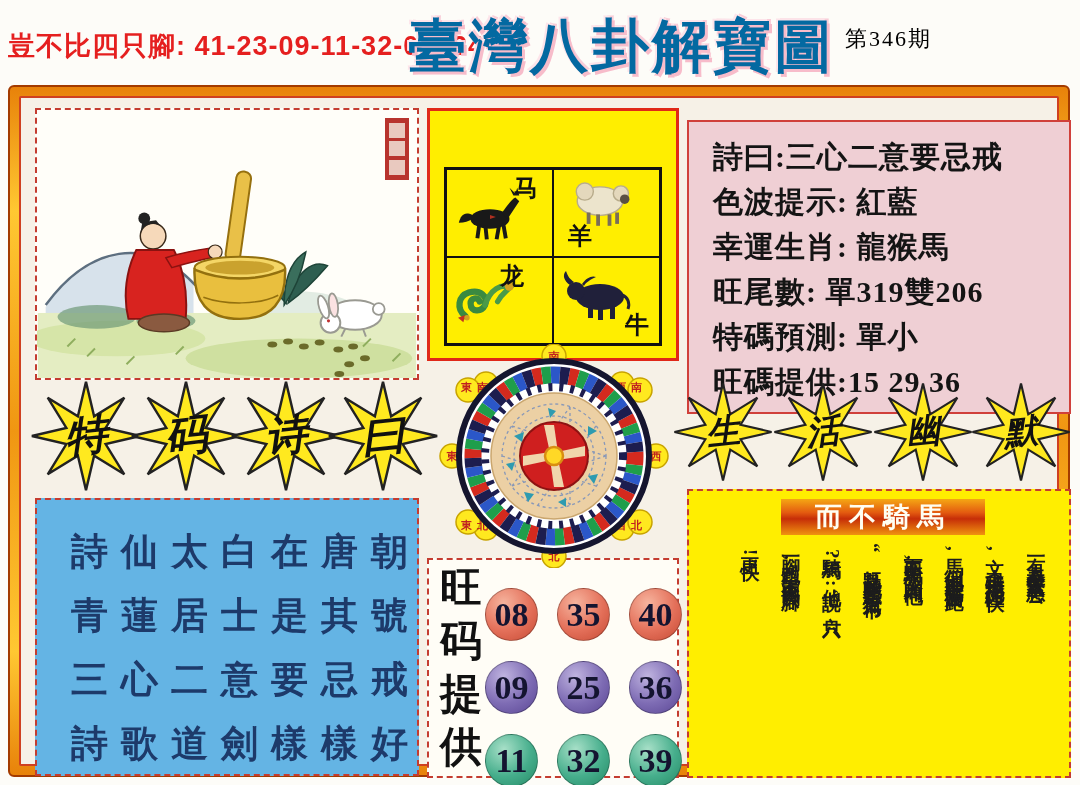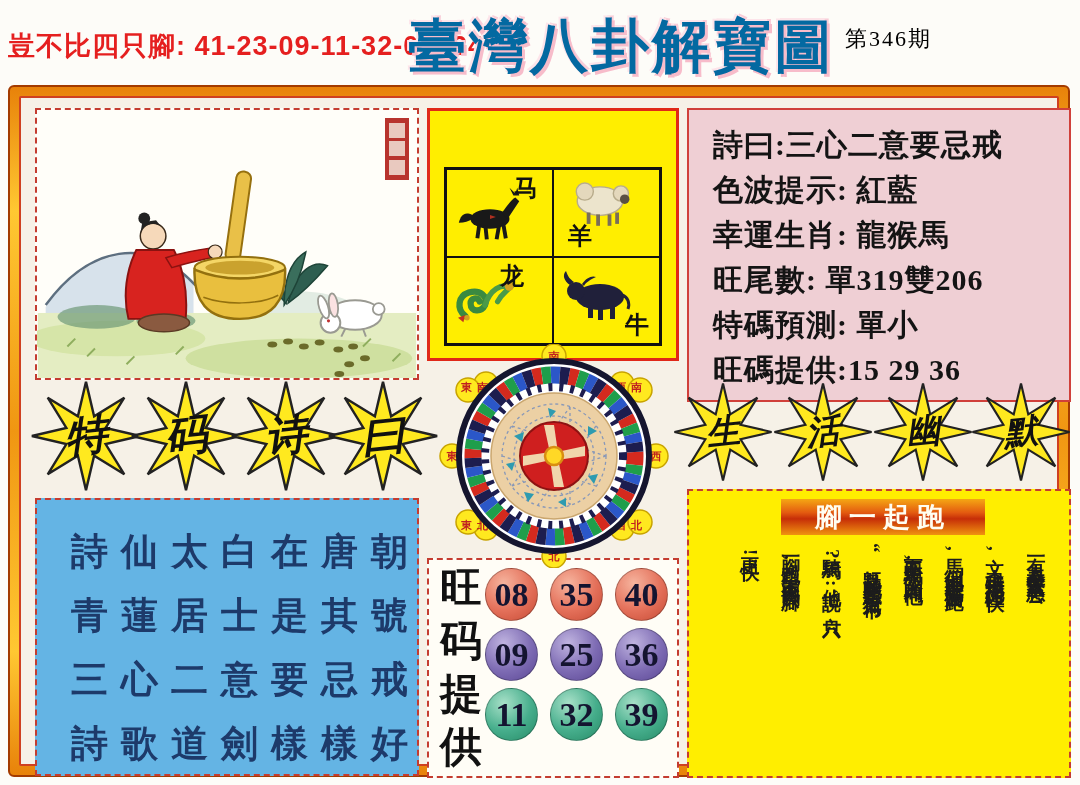--- a/index.html
+++ b/index.html
@@ -31,21 +31,21 @@
   .zodiac { left:406px; top:10px; width:252px; height:253px; background:#ffee00; border:3px solid #e02818; }
   .zodiac-title { text-align:center; font-size:33px; font-weight:bold; color:#111;
                   letter-spacing:14px; padding:8px 0 4px 14px; }
   .zgrid { position:absolute; left:14px; right:14px; top:56px; bottom:12px;
            display:grid; grid-template-columns:1fr 1fr; grid-template-rows:1fr 1fr; border:2px solid #111; }
   .zcell { position:relative; border:1px solid #111; }
   .zcell svg { position:absolute; }
   .zlabel { position:absolute; font-size:24px; font-weight:bold; color:#111; }
 
   
-  .tips { left:666px; top:10px; width:384px; height:294px; background:#efcfd4; border:2px solid #d0403a;
+  .tips { left:666px; top:22px; width:384px; height:294px; background:#efcfd4; border:2px solid #d0403a;
           padding:12px 0 0 24px; }
   .tip-line { font-size:30px; font-weight:bold; color:#141414; line-height:45px; letter-spacing:1px;
               white-space:nowrap; }
 
   
   .star-box { position:absolute; width:116px; height:116px; }
   .star-box svg { width:100%; height:100%; }
   .star-char { position:absolute; left:0; top:0; width:100%; height:100%; display:flex;
                align-items:center; justify-content:center; font-weight:bold; font-style:italic;
                color:#111; transform:rotate(-6deg); }
@@ -56,21 +56,21 @@
   
   .poem { left:14px; top:400px; width:384px; height:278px; background:#64b4e4; padding:20px 0 0 34px; }
   .poem-line { font-size:37px; font-weight:bold; color:#1d3a6a; letter-spacing:13px; line-height:64px;
                white-space:nowrap; }
 
   
   .hot { left:406px; top:460px; width:252px; height:220px; background:#fffdf6; }
   .hot-label { position:absolute; left:10px; top:2px; width:44px; }
   .hot-label div { font-size:42px; font-weight:bold; color:#111; line-height:53px; text-align:center; }
   .balls { position:absolute; left:56px; top:8px; }
-  .ball-row { display:flex; gap:12px; margin-bottom:7px; }
+  .ball-row { display:flex; gap:19px; margin-bottom:7px;margin-top:20px; }
   .ball { width:53px; height:53px; border-radius:50%; display:flex; align-items:center; justify-content:center;
           font-size:34px; font-weight:bold; color:#141430; border:1px solid rgba(0,0,0,.25); }
   .ball-red    { background:radial-gradient(circle at 35% 28%, #f6b49e 0%, #e4705a 55%, #c64a34 100%); }
   .ball-purple { background:radial-gradient(circle at 35% 28%, #c0b4e0 0%, #7e6cb4 55%, #5a4694 100%); }
   .ball-green  { background:radial-gradient(circle at 35% 28%, #a8e0c8 0%, #46ae8c 55%, #268a66 100%); }
 
   
   .humor { left:666px; top:391px; width:384px; height:289px; background:#ffee00; }
   .humor-head { position:absolute; left:92px; top:8px; width:204px; height:36px;
                 background:linear-gradient(180deg,#f5a713 0%,#e35a10 38%,#c62e08 55%,#f0930f 100%);
@@ -379,21 +379,21 @@
     <span class="star-char">幽</span>
   </div>
   <div class="star-box star-r" style="left:948px;top:282px">
     <svg viewBox="-60 -60 120 120">
           <polygon points="56,0 20.3,8.4 39.6,39.6 8.4,20.3 0,56 -8.4,20.3 -39.6,39.6 -20.3,8.4 -56,0 -20.3,-8.4 -39.6,-39.6 -8.4,-20.3 0,-56 8.4,-20.3 39.6,-39.6 20.3,-8.4" fill="#ffe91f" stroke="#222" stroke-width="2.5"></polygon>
         </svg>
     <span class="star-char">默</span>
   </div>
 
   <div class="panel dashed humor">
-    <div class="humor-head">腳一起跑</div>
+    <div class="humor-head">而不騎馬</div>
     <div class="humor-cols">
       <div class="humor-col">有一人奉命去送緊急公</div>
       <div class="humor-col">文,上司特地給他一匹快</div>
       <div class="humor-col">馬,但他卻跟在馬后面跑</div>
       <div class="humor-col">而不騎馬,路人問他:</div>
       <div class="humor-col">“旣是如此緊急,爲何不</div>
       <div class="humor-col">騎馬?”他說:“六只</div>
       <div class="humor-col">腳一起跑,豈不比四只腳</div>
       <div class="humor-col">更快!”</div>
     </div>

